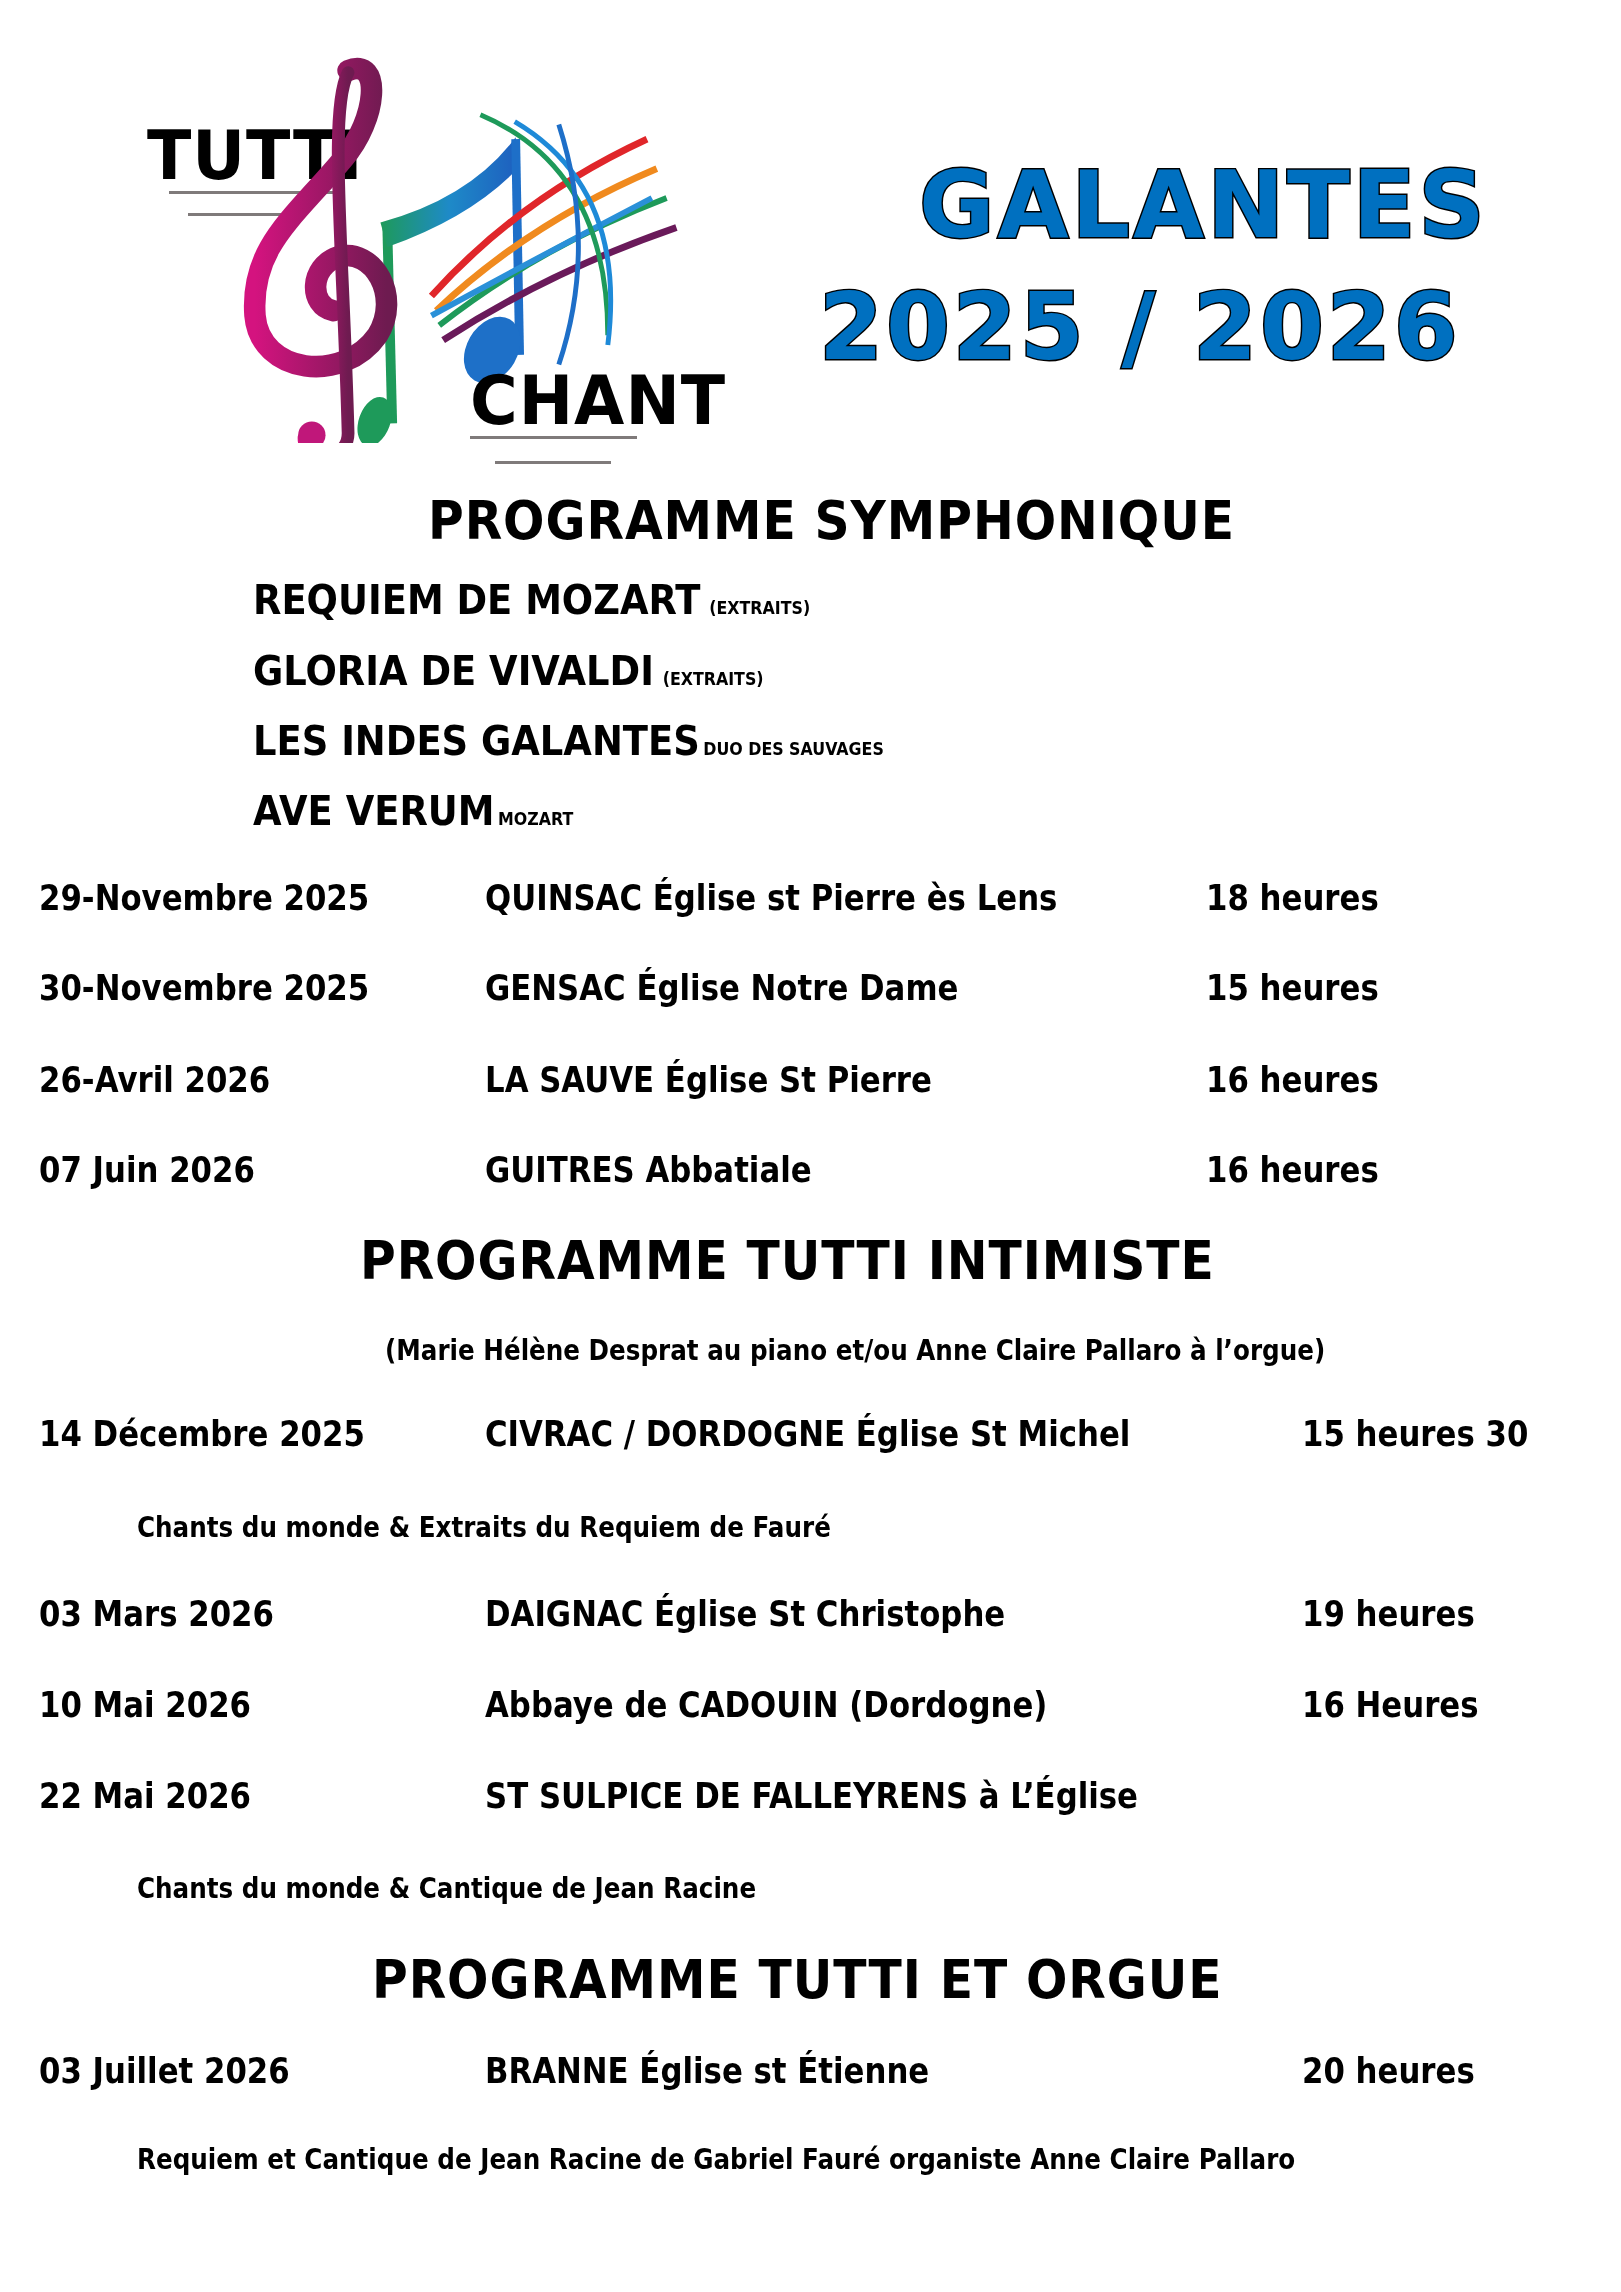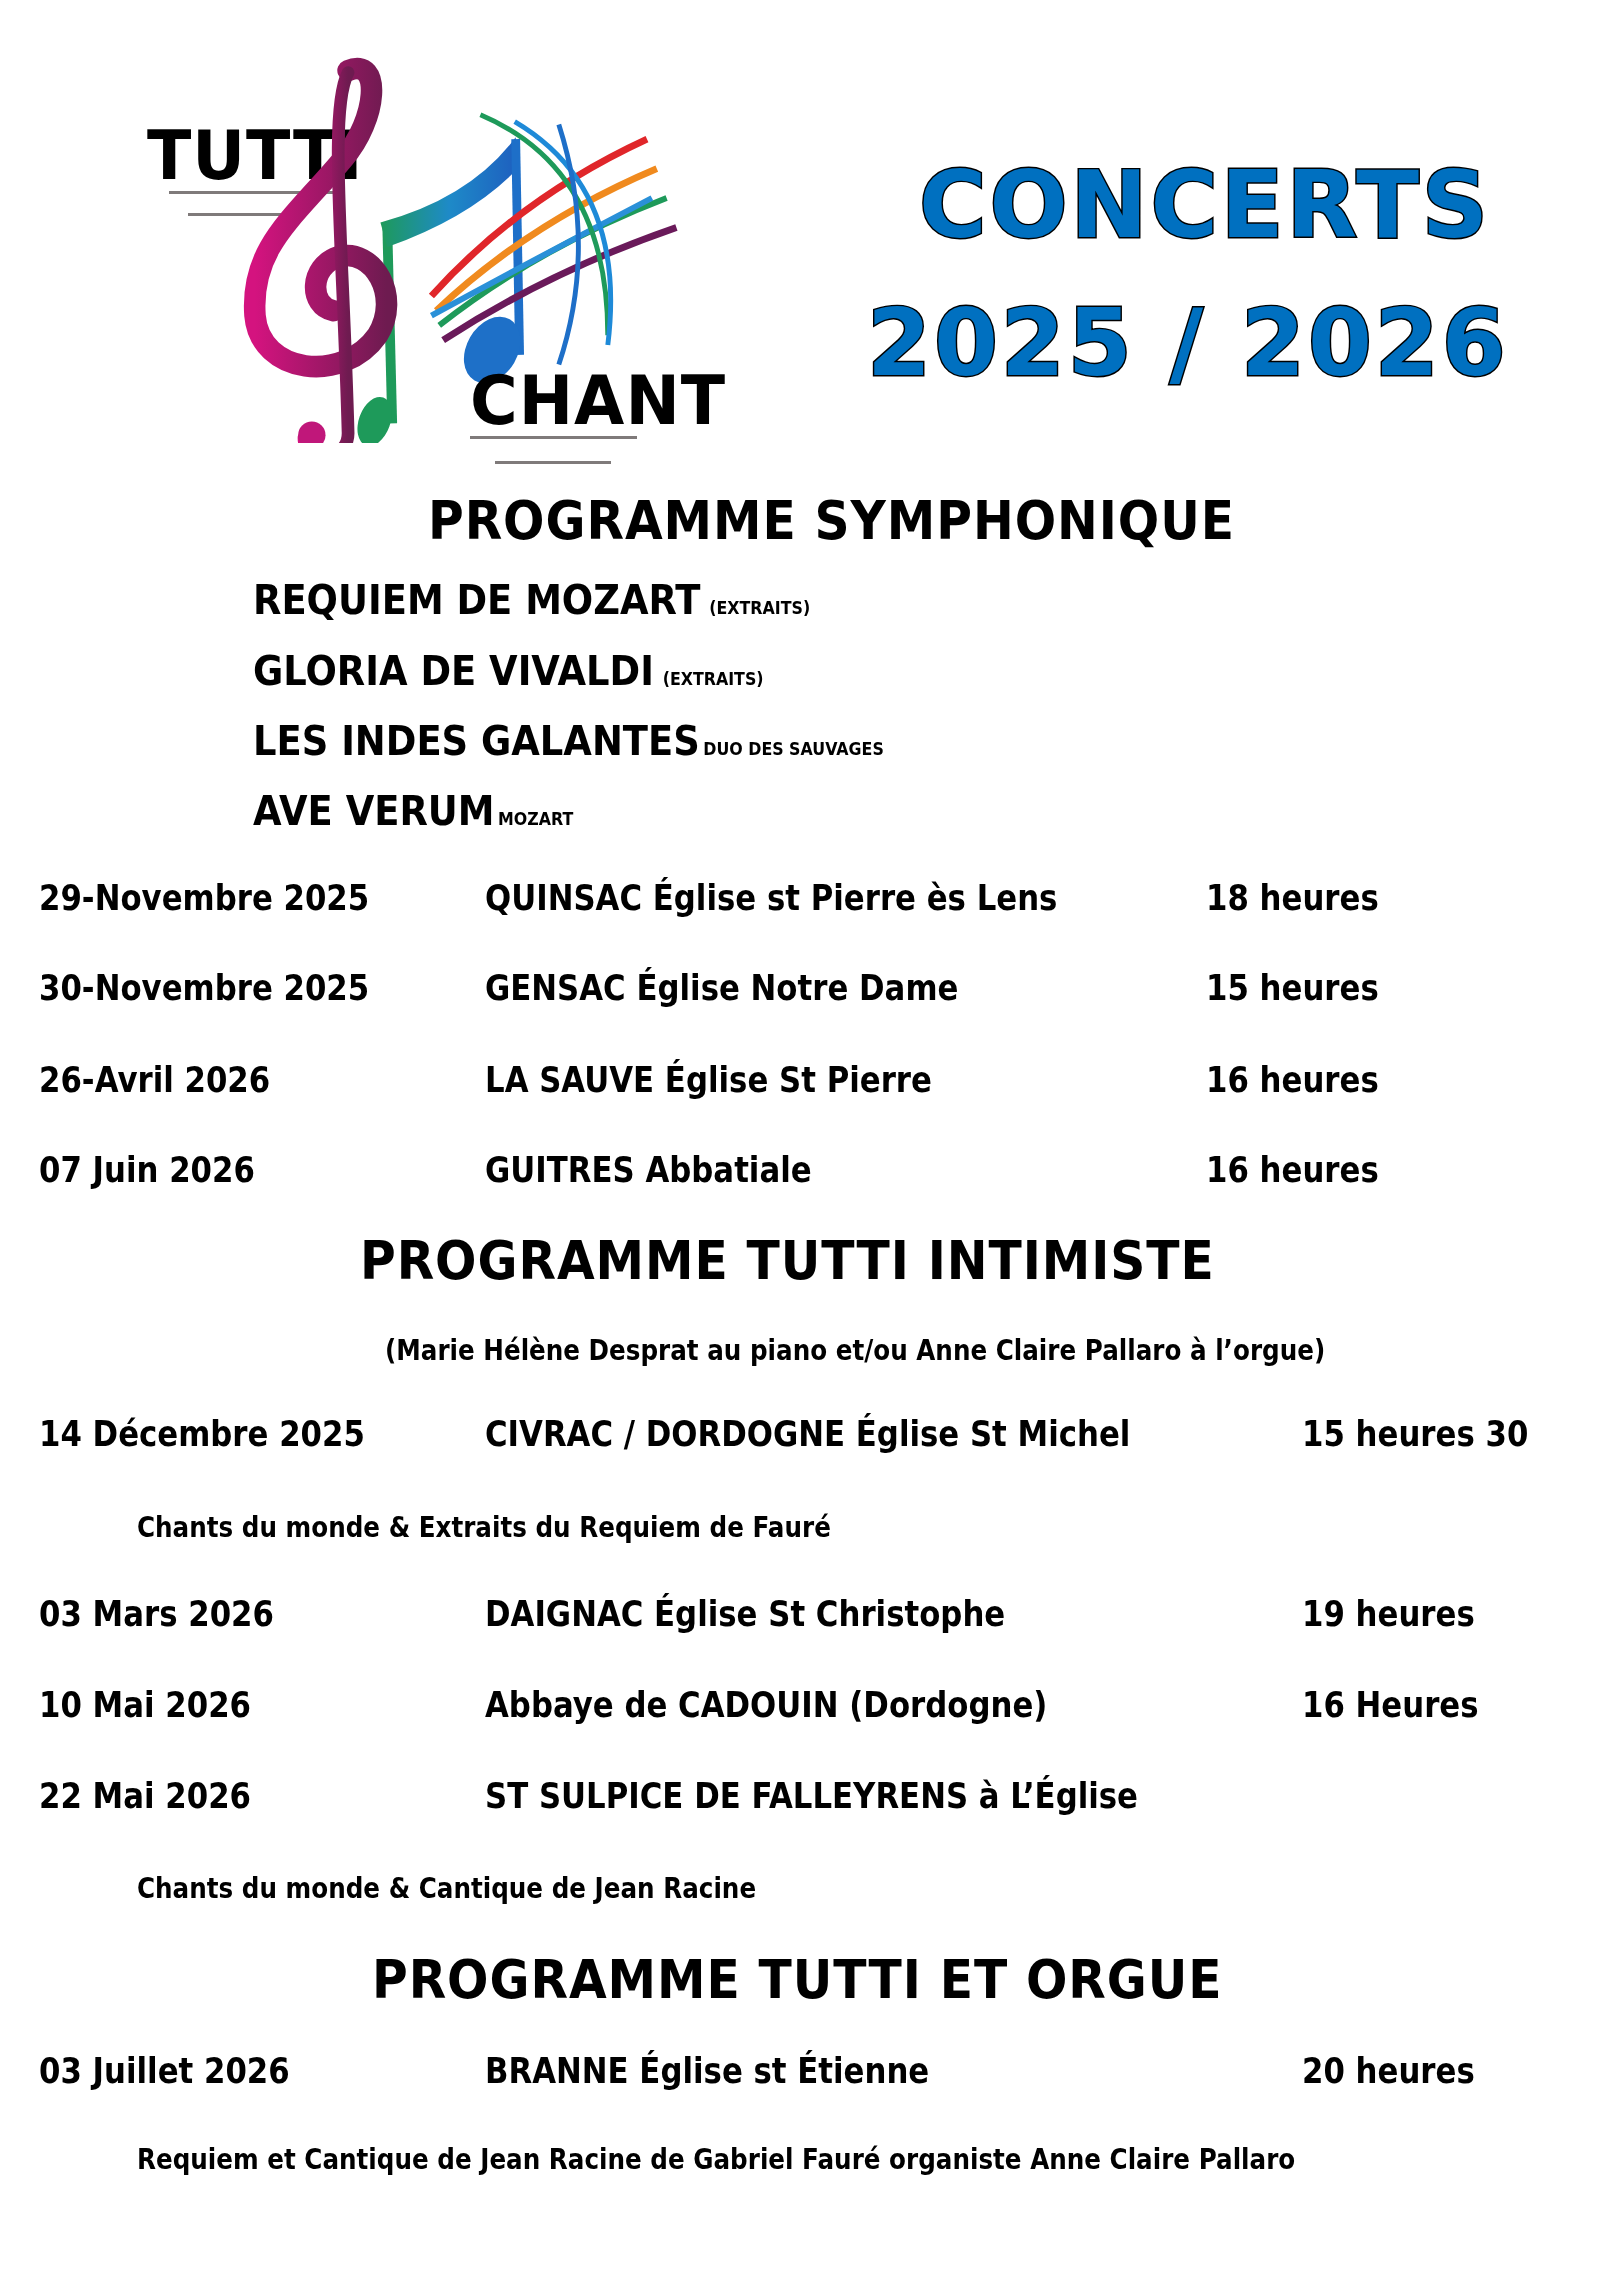--- a/index.html
+++ b/index.html
@@ -61,22 +61,22 @@
 
     <path d="M205 20 C240 5 235 70 200 110 C150 170 105 200 110 270 C115 330 200 340 235 290 C260 250 230 200 195 210 C165 220 165 260 190 265" stroke="url(#clefG)" stroke-width="22" fill="none" stroke-linecap="round"></path>
     <path d="M205 22 C185 60 200 200 205 390 C205 420 160 420 160 395" stroke="url(#clefG)" stroke-width="13" fill="none" stroke-linecap="round"></path>
     <circle cx="168" cy="392" r="14" fill="#C0177A"></circle>
   </svg>
   <div class="logo-word" style="left:323px; top:312px;">CHANT</div>
   <div class="logo-line" style="left:323px; top:385px; width:167px;"></div>
   <div class="logo-line" style="left:348px; top:410px; width:116px;"></div>
 </div>
 
-<div class="abs concerts-title" style="left:919px; top:152px;">CONCERTS</div>
-<div class="abs concerts-title" style="left:867px; top:274px;margin-top:16px;">2025 / 2026</div>
+<div class="abs concerts-title" style="left:919px; top:152px;">GALANTES</div>
+<div class="abs concerts-title" style="left:819px; top:274px;">2025 / 2026</div>
 
 <div class="abs section-title" style="left:428px; top:490px;">PROGRAMME SYMPHONIQUE</div>
 
 <div class="abs piece" style="left:253px; top:576px;">
   <span>REQUIEM DE MOZART</span><small>(EXTRAITS)</small>
 </div>
 <div class="abs piece" style="left:253px; top:647px;">
   <span>GLORIA DE VIVALDI</span><small>(EXTRAITS)</small>
 </div>
 <div class="abs piece" style="left:253px; top:717px;">

